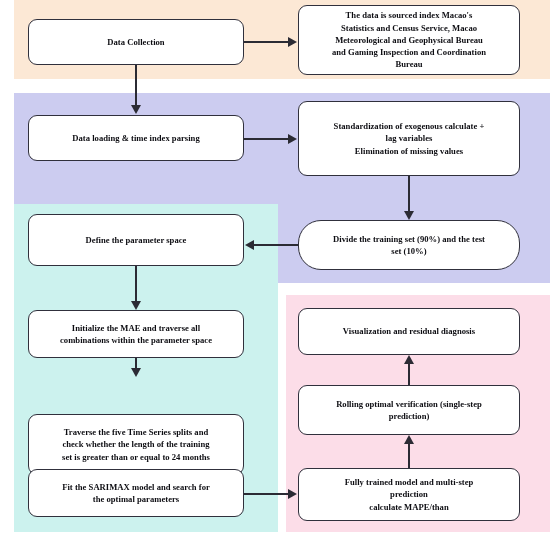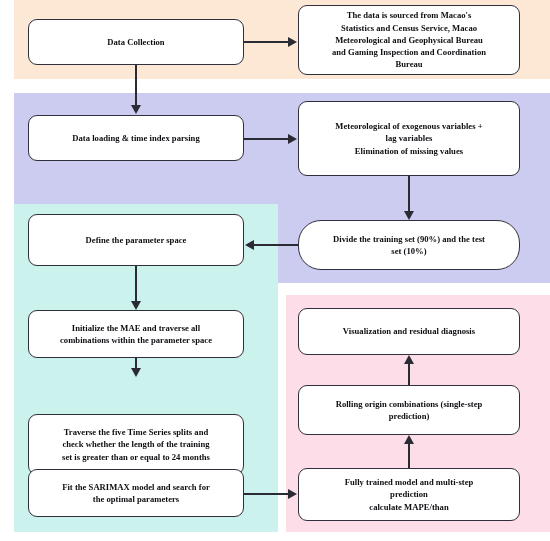--- a/index.html
+++ b/index.html
@@ -111,35 +111,35 @@
 
   <div class="edge v" style="left:408px; top:363px; height:24px;"></div>
   <div class="arrowhead up" style="left:404px; top:355px;"></div>
 
   <div class="node" style="left:28px; top:19px; width:216px; height:46px;">
     <span>Data Collection</span>
   </div>
 
   <div class="node" style="left:298px; top:5px; width:222px; height:70px;">
     <span>
-      <span>The data is sourced from Macao's</span>
+      <span>The data is sourced index Macao's</span>
       <span>Statistics and Census Service, Macao</span>
       <span>Meteorological and Geophysical Bureau</span>
       <span>and Gaming Inspection and Coordination</span>
       <span>Bureau</span>
     </span>
   </div>
 
   <div class="node" style="left:28px; top:115px; width:216px; height:46px;">
     <span>Data loading &amp; time index parsing</span>
   </div>
 
   <div class="node" style="left:298px; top:101px; width:222px; height:75px;">
     <span>
-      <span>Meteorological of exogenous variables +</span>
+      <span>Standardization of exogenous calculate +</span>
       <span>lag variables</span>
       <span>Elimination of missing values</span>
     </span>
   </div>
 
   <div class="node" style="left:298px; top:220px; width:222px; height:50px;border-radius:23px;">
     <span>
       <span>Divide the training set (90%) and the test</span>
       <span>set (10%)</span>
     </span>
@@ -172,21 +172,21 @@
       <span>the optimal parameters</span>
     </span>
   </div>
 
   <div class="node" style="left:298px; top:308px; width:222px; height:47px;">
     <span>Visualization and residual diagnosis</span>
   </div>
 
   <div class="node" style="left:298px; top:385px; width:222px; height:50px;">
     <span>
-      <span>Rolling origin combinations (single-step</span>
+      <span>Rolling optimal verification (single-step</span>
       <span>prediction)</span>
     </span>
   </div>
 
   <div class="node" style="left:298px; top:468px; width:222px; height:53px;">
     <span>
       <span>Fully trained model and multi-step</span>
       <span>prediction</span>
       <span>calculate MAPE/than</span>
     </span>

